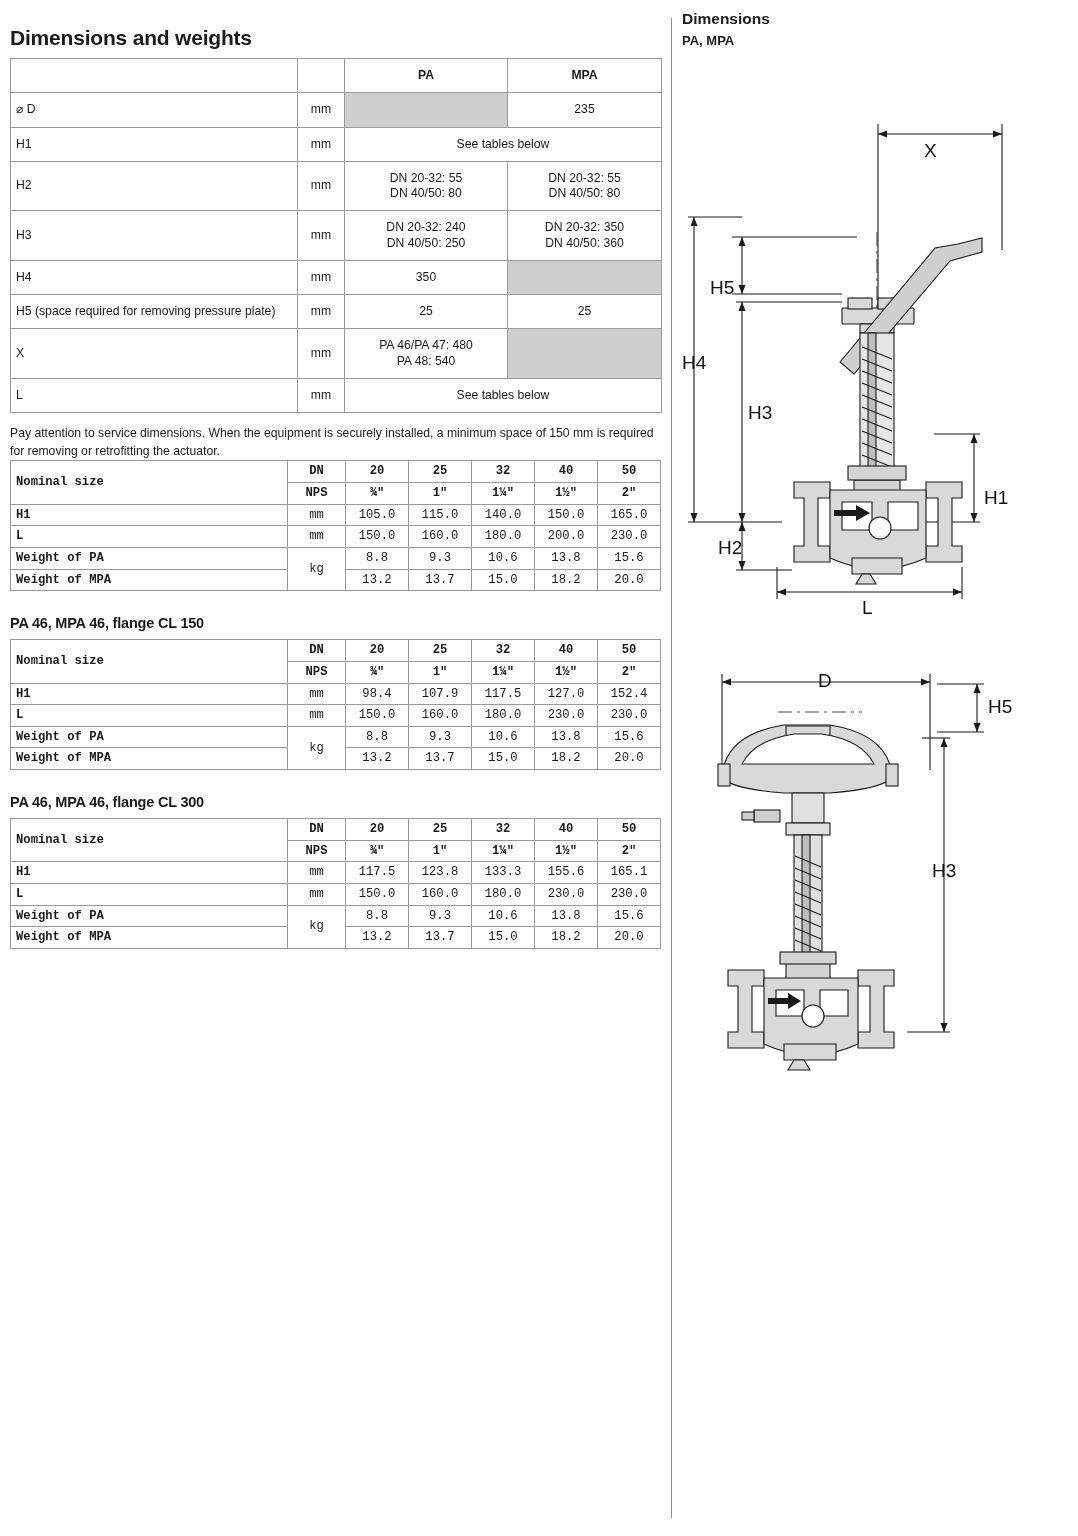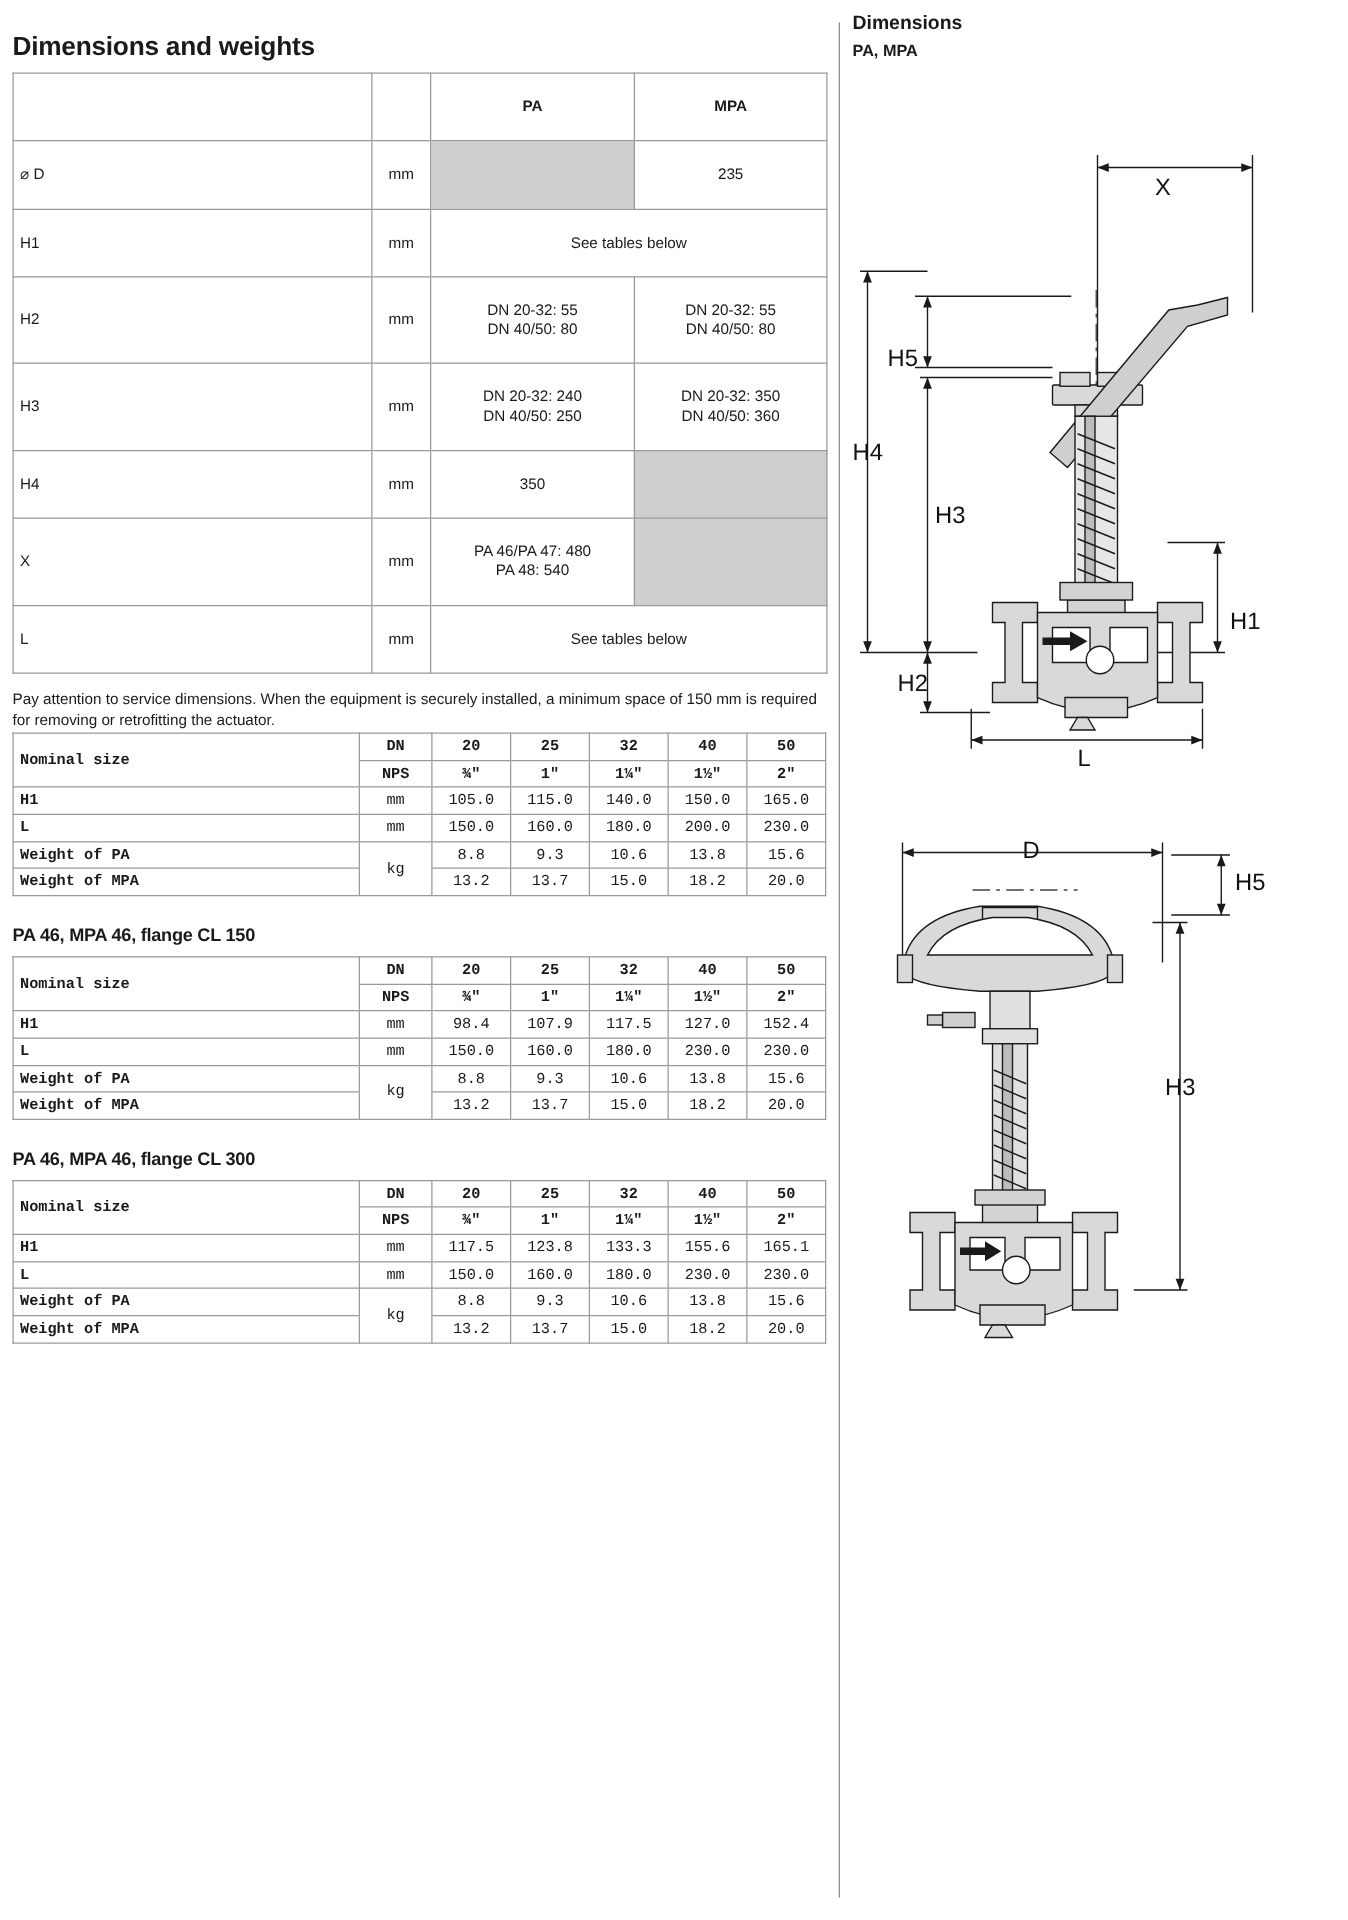--- a/index.html
+++ b/index.html
@@ -30,21 +30,21 @@
   h3.sub{
     font-size:14.5px;font-weight:bold;margin:24px 0 8px 0;letter-spacing:-0.2px;
   }
 
   table.dim{
     border-collapse:collapse;width:651px;table-layout:fixed;
     font-size:12.2px;
   }
   table.dim td,table.dim th{
     border:1px solid #9a9a9a;
-    padding:19px 5px;
+    padding:9px 5px;
     vertical-align:middle;
     line-height:1.25;
   }
   .ctr{text-align:center;}
   .grey{background:#cfcfcf;}
   .hdr{font-weight:bold;text-align:center;}
 
   
   .t1 col.c1{width:287px;}
   .t1 col.c2{width:47px;}
@@ -136,20 +136,26 @@
 DN 40/50: 360</td>
         </tr>
 
         <tr>
           <td>H4</td>
           <td class="ctr">mm</td>
           <td class="ctr">350</td>
           <td class="ctr grey"></td>
         </tr>
 
+        <tr>
+          <td>H5 (space required for removing pressure plate)</td>
+          <td class="ctr">mm</td>
+          <td class="ctr">25</td>
+          <td class="ctr">25</td>
+        </tr>
 
         <tr>
           <td>X</td>
           <td class="ctr">mm</td>
           <td class="ctr" style="white-space:pre-line">PA 46/PA 47: 480
 PA 48: 540</td>
           <td class="ctr grey"></td>
         </tr>
 
         <tr>

